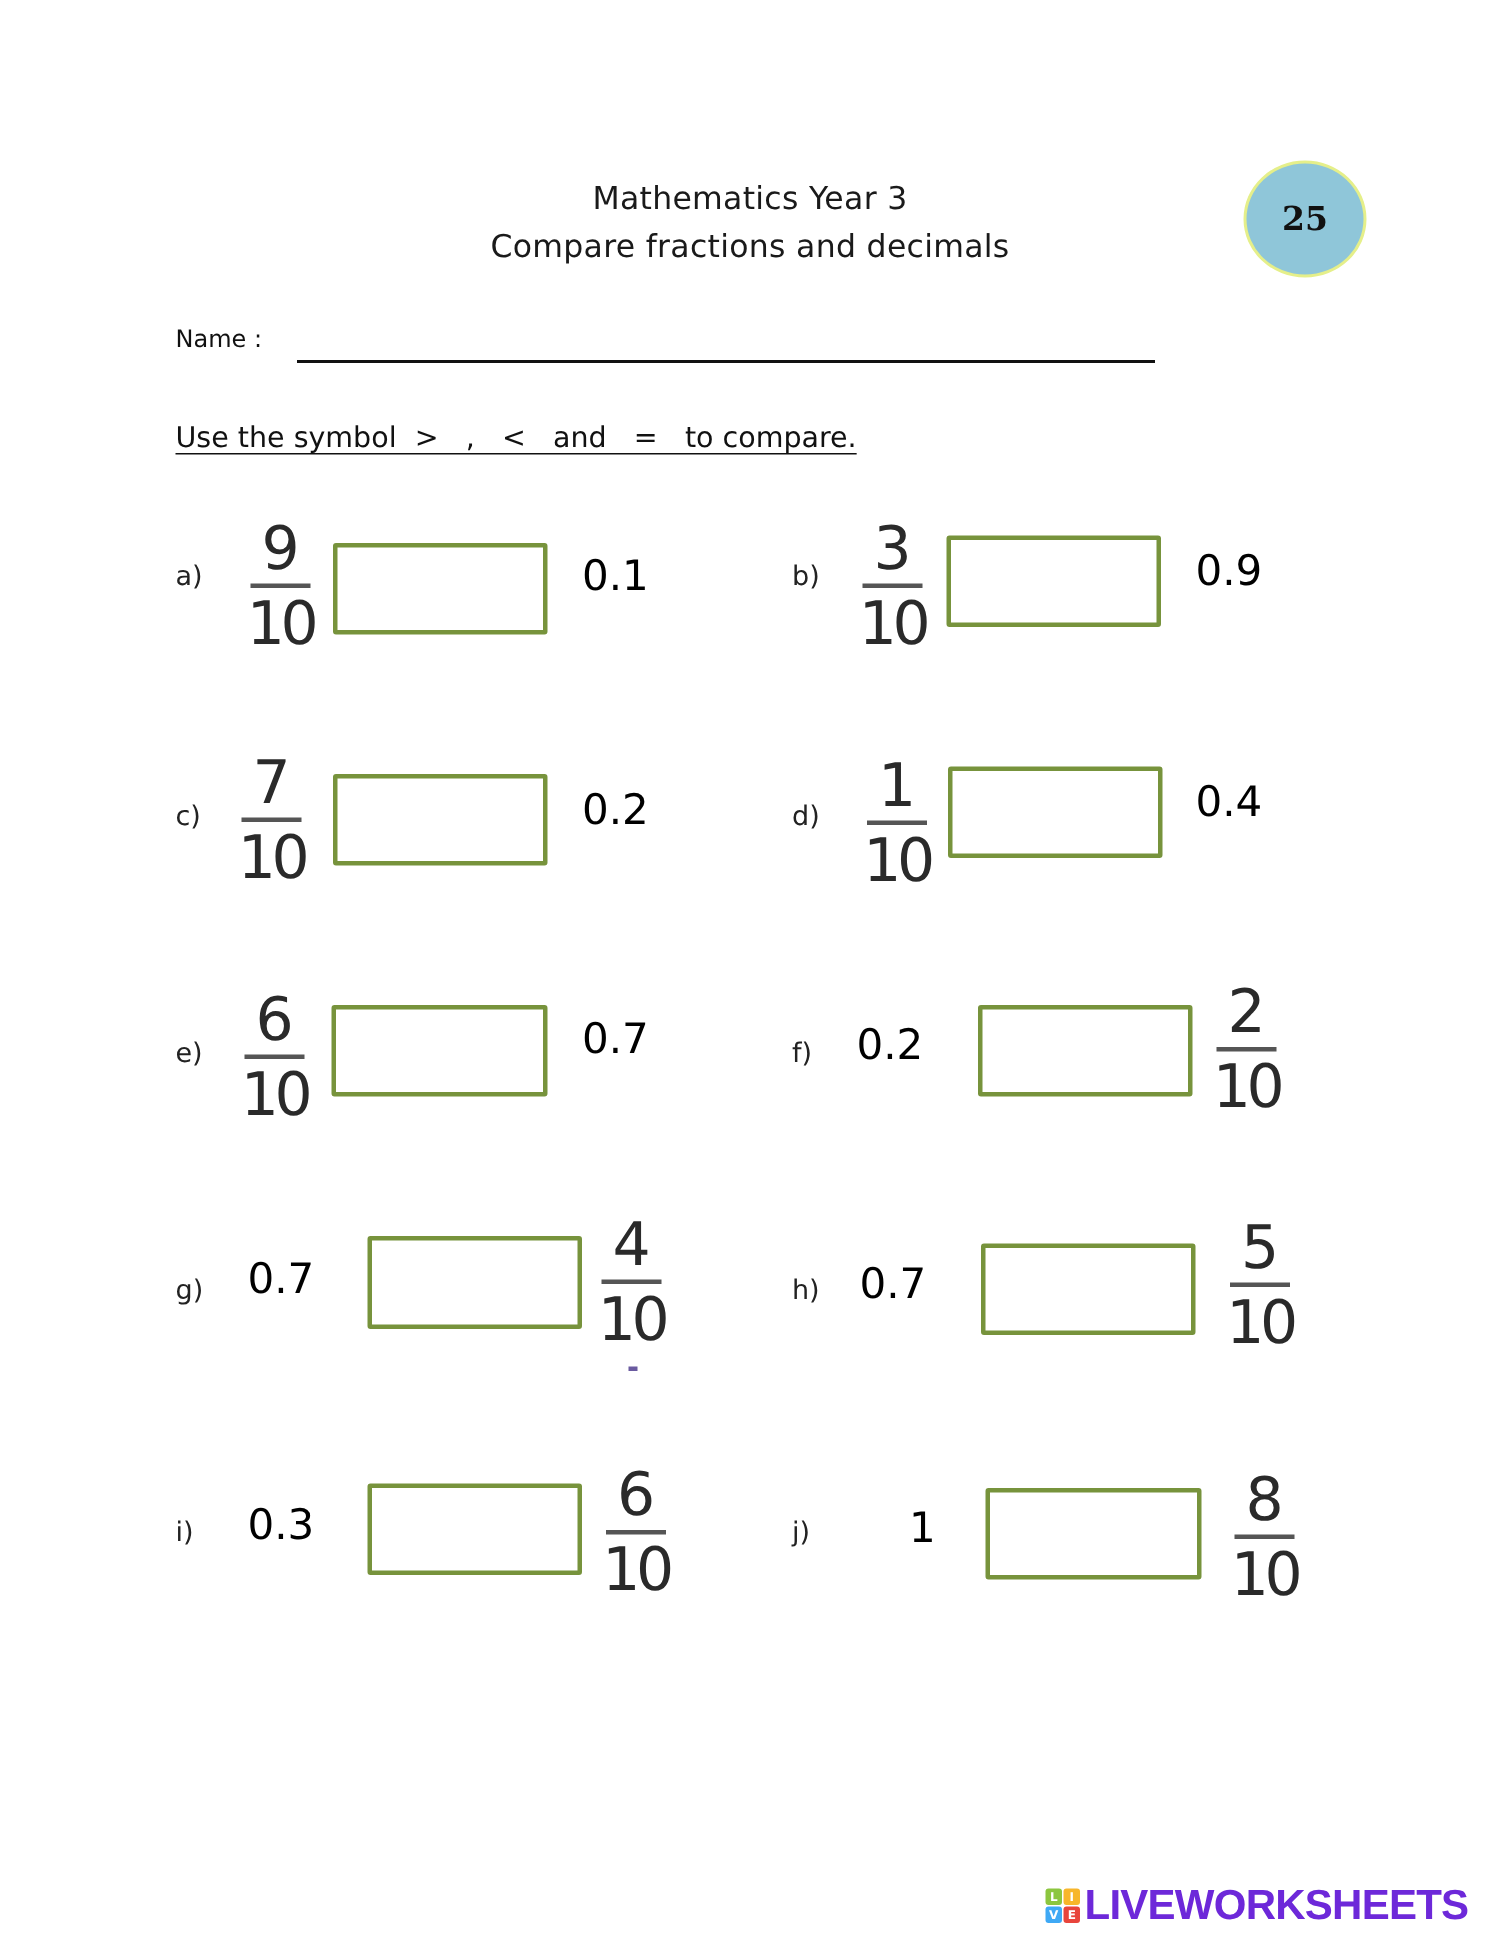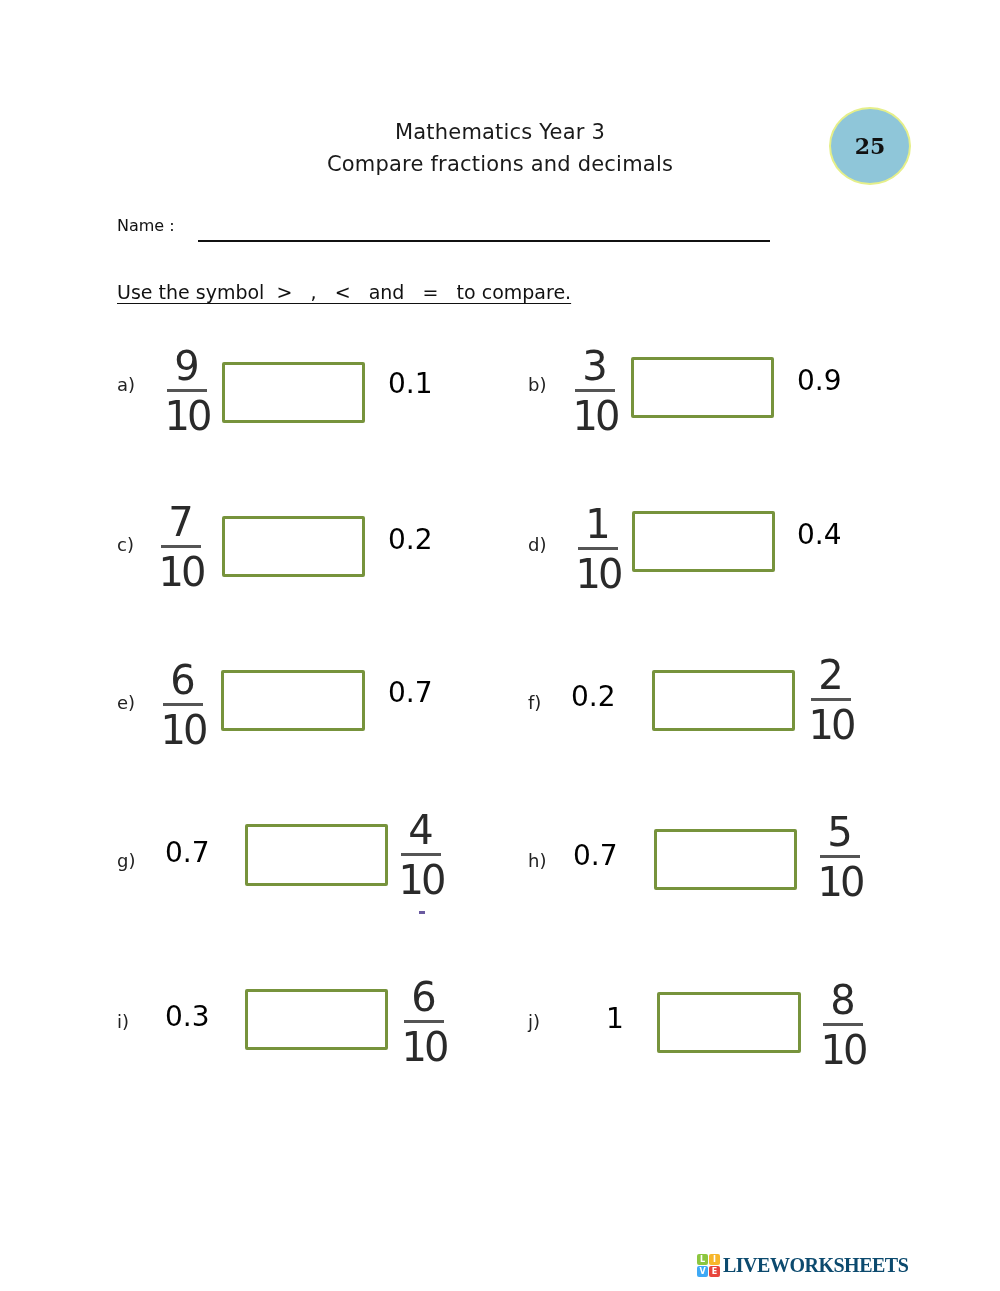--- a/index.html
+++ b/index.html
@@ -24,21 +24,21 @@
   .frac .bar { width:40px; height:3px; background:#555; margin:1px 0 2px 0; }
   .frac .den { font-size:40px; line-height:44px; font-family:"DejaVu Sans", sans-serif; letter-spacing:-3px; }
   .dec { font-size:28px; color:#000000; }
   .box {
     width:140px; height:58px; border:3px solid #77933c; box-sizing:border-box;
     background:#fff; border-radius:2px;
   }
   .logo { left:697px; top:1254px; display:flex; align-items:center; }
   .logo-grid { display:grid; grid-template-columns:11px 11px; grid-template-rows:11px 11px; gap:1px; margin-right:3px; }
   .logo-grid span { font-size:8px; font-weight:bold; color:#fff; display:flex; align-items:center; justify-content:center; border-radius:2px; font-family:"DejaVu Sans", sans-serif; }
-  .logo-text { font-family:Liberation Serif, serif; font-weight:bold; font-size:20px; color:#0c4a6e; letter-spacing:-0.5px; }
+  .logo-text { font-family:Liberation Sans, sans-serif; font-weight:bold; font-size:28px; color:#6d28d9; letter-spacing:-0.5px; }
   .artifact { left:419px; top:911px; width:6px; height:3px; background:#6a5aa0; }
 </style>
 </head>
 <body>
 
 <div class="abs title" style="top:120px;">Mathematics Year 3</div>
 <div class="abs title" style="top:152px;">Compare fractions and decimals</div>
 <div class="abs badge">25</div>
 
 <div class="abs name-label">Name :</div>

